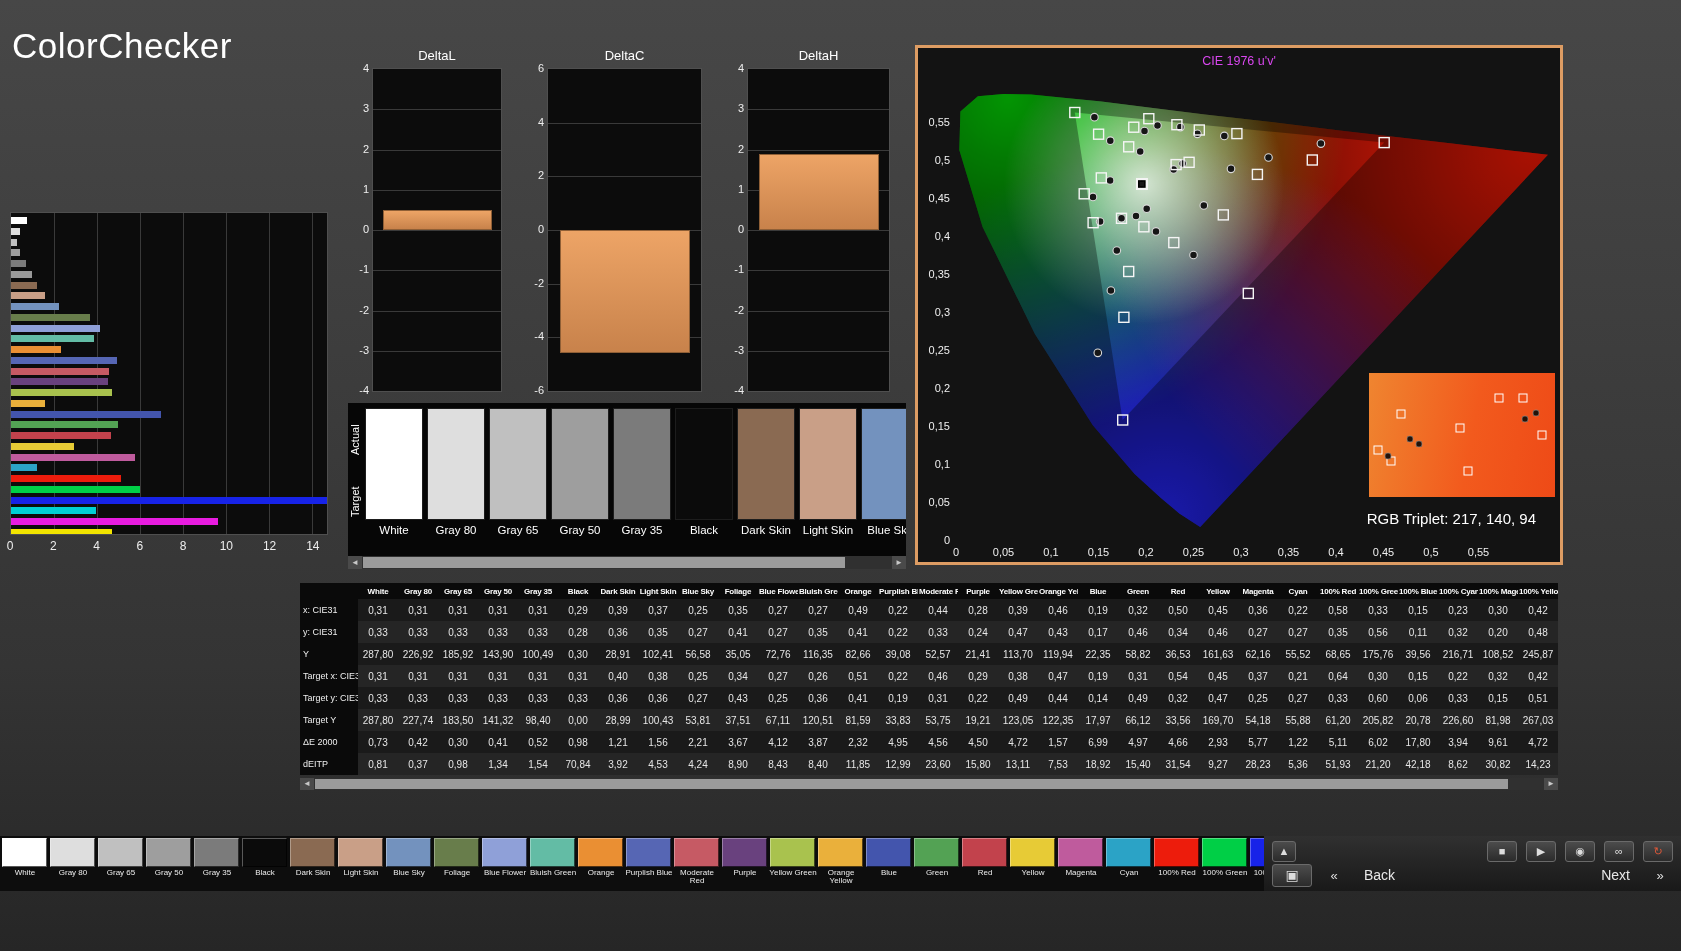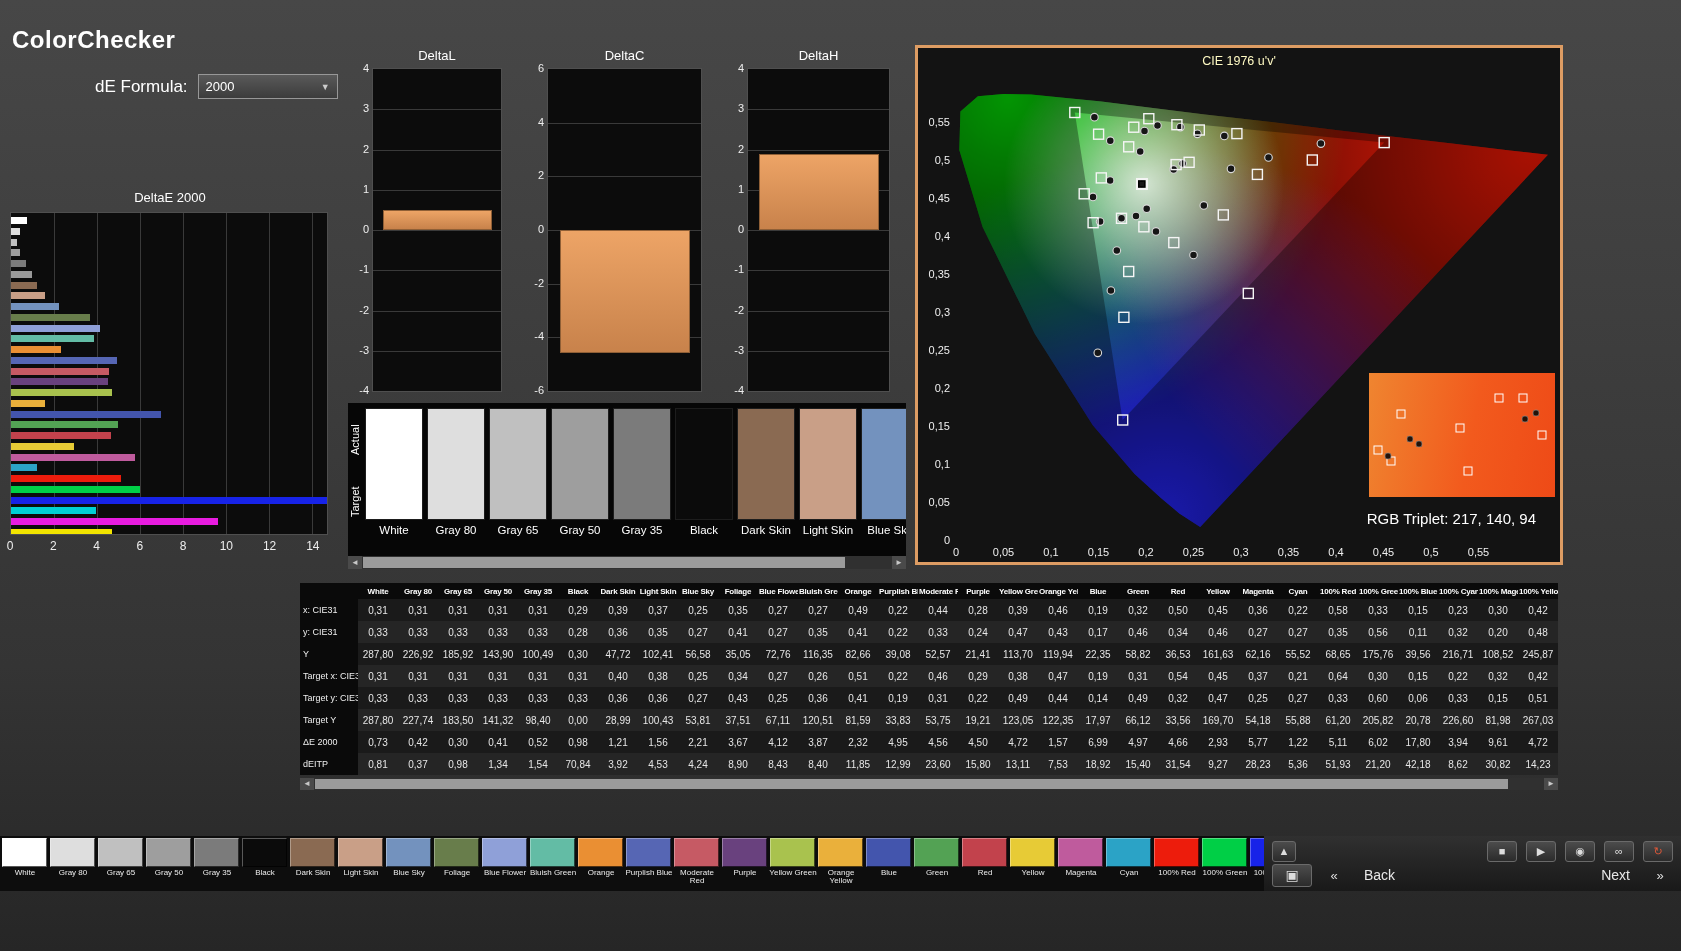--- a/index.html
+++ b/index.html
@@ -3,21 +3,21 @@
 <meta charset="utf-8">
 <style>
   *{margin:0;padding:0;box-sizing:border-box}
   html,body{width:1681px;height:951px;overflow:hidden}
   body{font-family:"Liberation Sans","DejaVu Sans",sans-serif;color:#f2f2f2;
        background:linear-gradient(#474747,#343434 70%,#262626)}
   #app{position:relative;width:1681px;height:951px}
 
   
   .title-block{position:absolute;left:12px;top:26px;width:348px}
-  .app-title{font-size:24px;font-weight:700;color:#fff;letter-spacing:.5px}
+  .app-title{font-size:35px;font-weight:400;color:#fff;letter-spacing:.5px}
   .app-desc{margin-top:16px;text-align:center;font-size:15px;line-height:21px;color:#fff}
   .formula-row{margin-top:20px;display:flex;align-items:center;gap:10px;padding-left:83px}
   .formula-label{font-size:17px;color:#fff}
   .dropdown{width:140px;height:25px;background:linear-gradient(#595959,#3c3c3c);border:1px solid #979797;
             display:flex;align-items:center;justify-content:space-between;padding:0 7px;font-size:13px;color:#fff;cursor:default}
   .dd-arrow{font-size:9px;color:#ccc}
 
   
   .de-chart{position:absolute;left:8px;top:190px;width:324px;height:380px}
   .chart-title{text-align:center;font-size:13px;height:20px;color:#fff}
@@ -46,21 +46,21 @@
   .strip-sw{width:58px;margin-right:4px;flex:none}
   .strip-sw .blk{height:112px;border:1px solid #1d1d1d}
   .strip-sw .lbl{margin-top:4px;text-align:center;font-size:11.5px;color:#fff;white-space:nowrap}
   .strip-scroll{position:absolute;left:0;right:0;bottom:0;height:13px;background:#303030;display:flex;align-items:stretch}
   .scroll-arrow{width:14px;background:#4a4a4a;color:#c8c8c8;font-size:8px;line-height:13px;text-align:center;cursor:pointer}
   .scroll-track{flex:1;position:relative;background:#303030}
   .scroll-thumb{position:absolute;left:1px;top:1px;bottom:1px;width:91%;background:#9b9b9b;cursor:pointer}
 
   
   .cie-panel{position:absolute;left:915px;top:45px;width:648px;height:520px;background:#131313;border:3px solid #dd9c63}
-  .cie-title{position:absolute;top:6px;left:0;right:0;text-align:center;font-size:12.5px;color:#fef9c3}
+  .cie-title{position:absolute;top:6px;left:0;right:0;text-align:center;font-size:12.5px;color:#d946ef}
   #cieSvg{position:absolute;left:0;top:0}
   .cie-inset{position:absolute;left:451px;top:325px;width:186px;height:124px;
              background:linear-gradient(100deg,#ef8530,#f25a1d 55%,#ee4a17)}
   .inset-sq{position:absolute;width:9px;height:9px;border:1.5px solid #fff;transform:translate(-50%,-50%)}
   .inset-dot{position:absolute;width:7px;height:7px;border-radius:50%;background:#241107;border:1px solid rgba(255,255,255,.35);transform:translate(-50%,-50%)}
   .cie-rgb{position:absolute;right:24px;top:462px;font-size:15px;color:#fff}
 
   
   .stats{position:absolute;left:0;top:568px;width:298px;height:240px;color:#fff}
   .stat{position:absolute;white-space:nowrap}
@@ -106,31 +106,23 @@
   .t-text{background:none;border:none;color:#e8e8e8;font-size:14px;cursor:pointer;padding:0 8px}
   .t-spacer{flex:1}
 </style>
 </head>
 <body>
 
 <div id="app">
 
   <section class="title-block">
     <h1 class="app-title">ColorChecker</h1>
-    <div class="formula-row">
-      <span class="formula-label">dE Formula:</span>
-      <div class="dropdown">
-        <span>2000</span>
-        <span class="dd-arrow">▼</span>
-      </div>
-    </div>
   </section>
 
   <section class="de-chart">
-    <div class="chart-title">DeltaE 2000</div>
     <div class="de-plot" id="dePlot">
         <div class="grid-v" style="left: 13.6054%;"></div>
         <div class="grid-v" style="left: 27.2109%;"></div>
         <div class="grid-v" style="left: 40.8163%;"></div>
         <div class="grid-v" style="left: 54.4218%;"></div>
         <div class="grid-v" style="left: 68.0272%;"></div>
         <div class="grid-v" style="left: 81.6327%;"></div>
         <div class="grid-v" style="left: 95.2381%;"></div>
         <div class="de-bars">
           <div class="de-bar" style="width: 4.96599%; background: rgb(255, 255, 255);"></div>
@@ -473,21 +465,21 @@
             <td>0,48</td>
           </tr>
           <tr class="odd">
             <th>Y</th>
             <td>287,80</td>
             <td>226,92</td>
             <td>185,92</td>
             <td>143,90</td>
             <td>100,49</td>
             <td>0,30</td>
-            <td>47,72</td>
+            <td>28,91</td>
             <td>102,41</td>
             <td>56,58</td>
             <td>35,05</td>
             <td>72,76</td>
             <td>116,35</td>
             <td>82,66</td>
             <td>39,08</td>
             <td>52,57</td>
             <td>21,41</td>
             <td>113,70</td>

